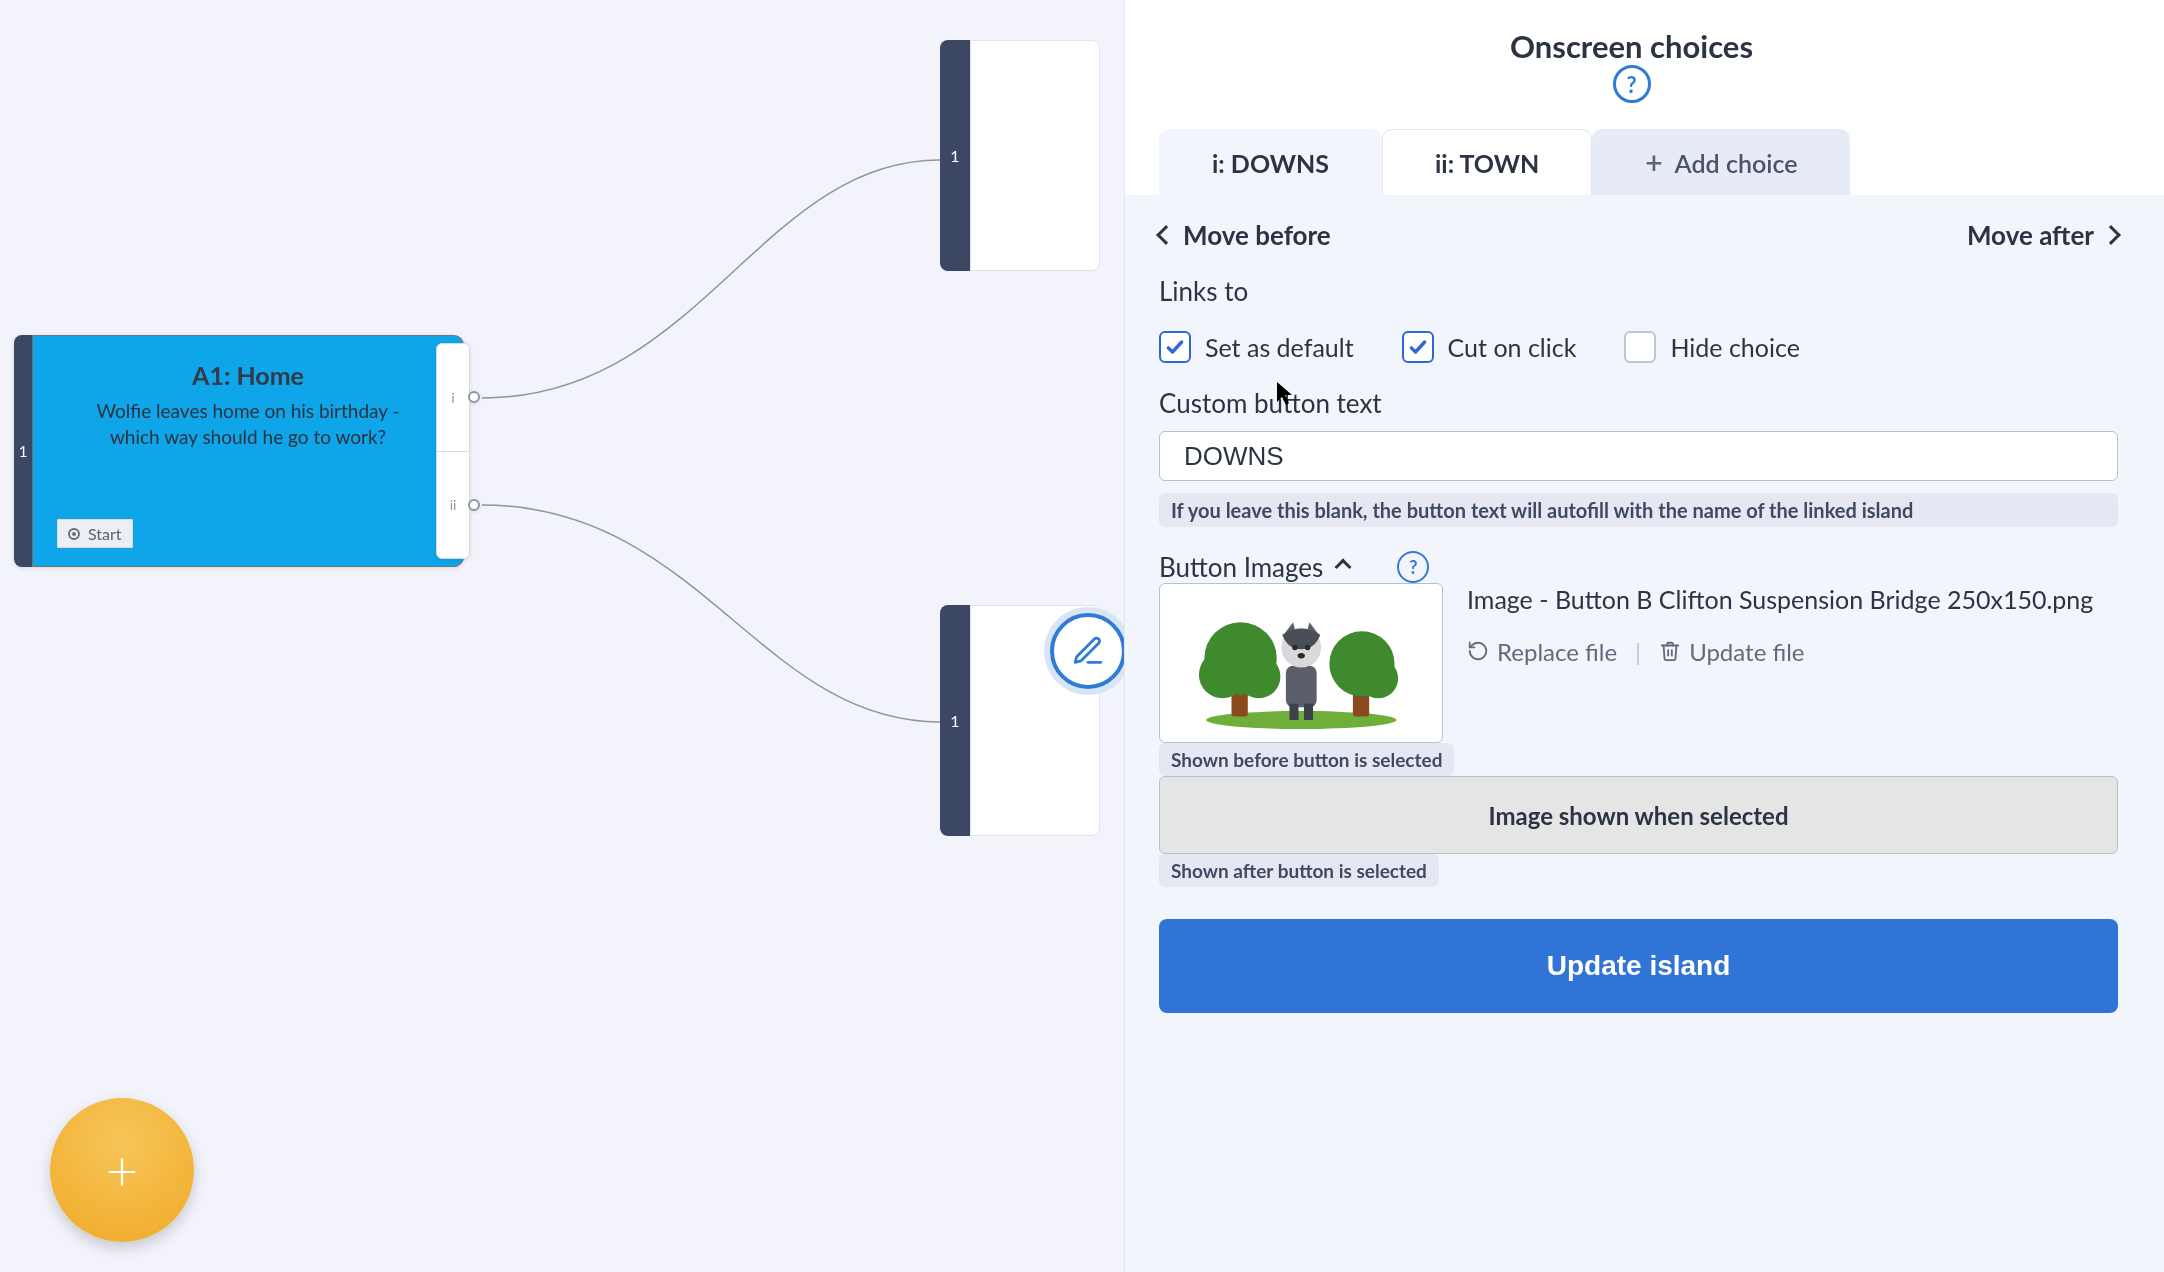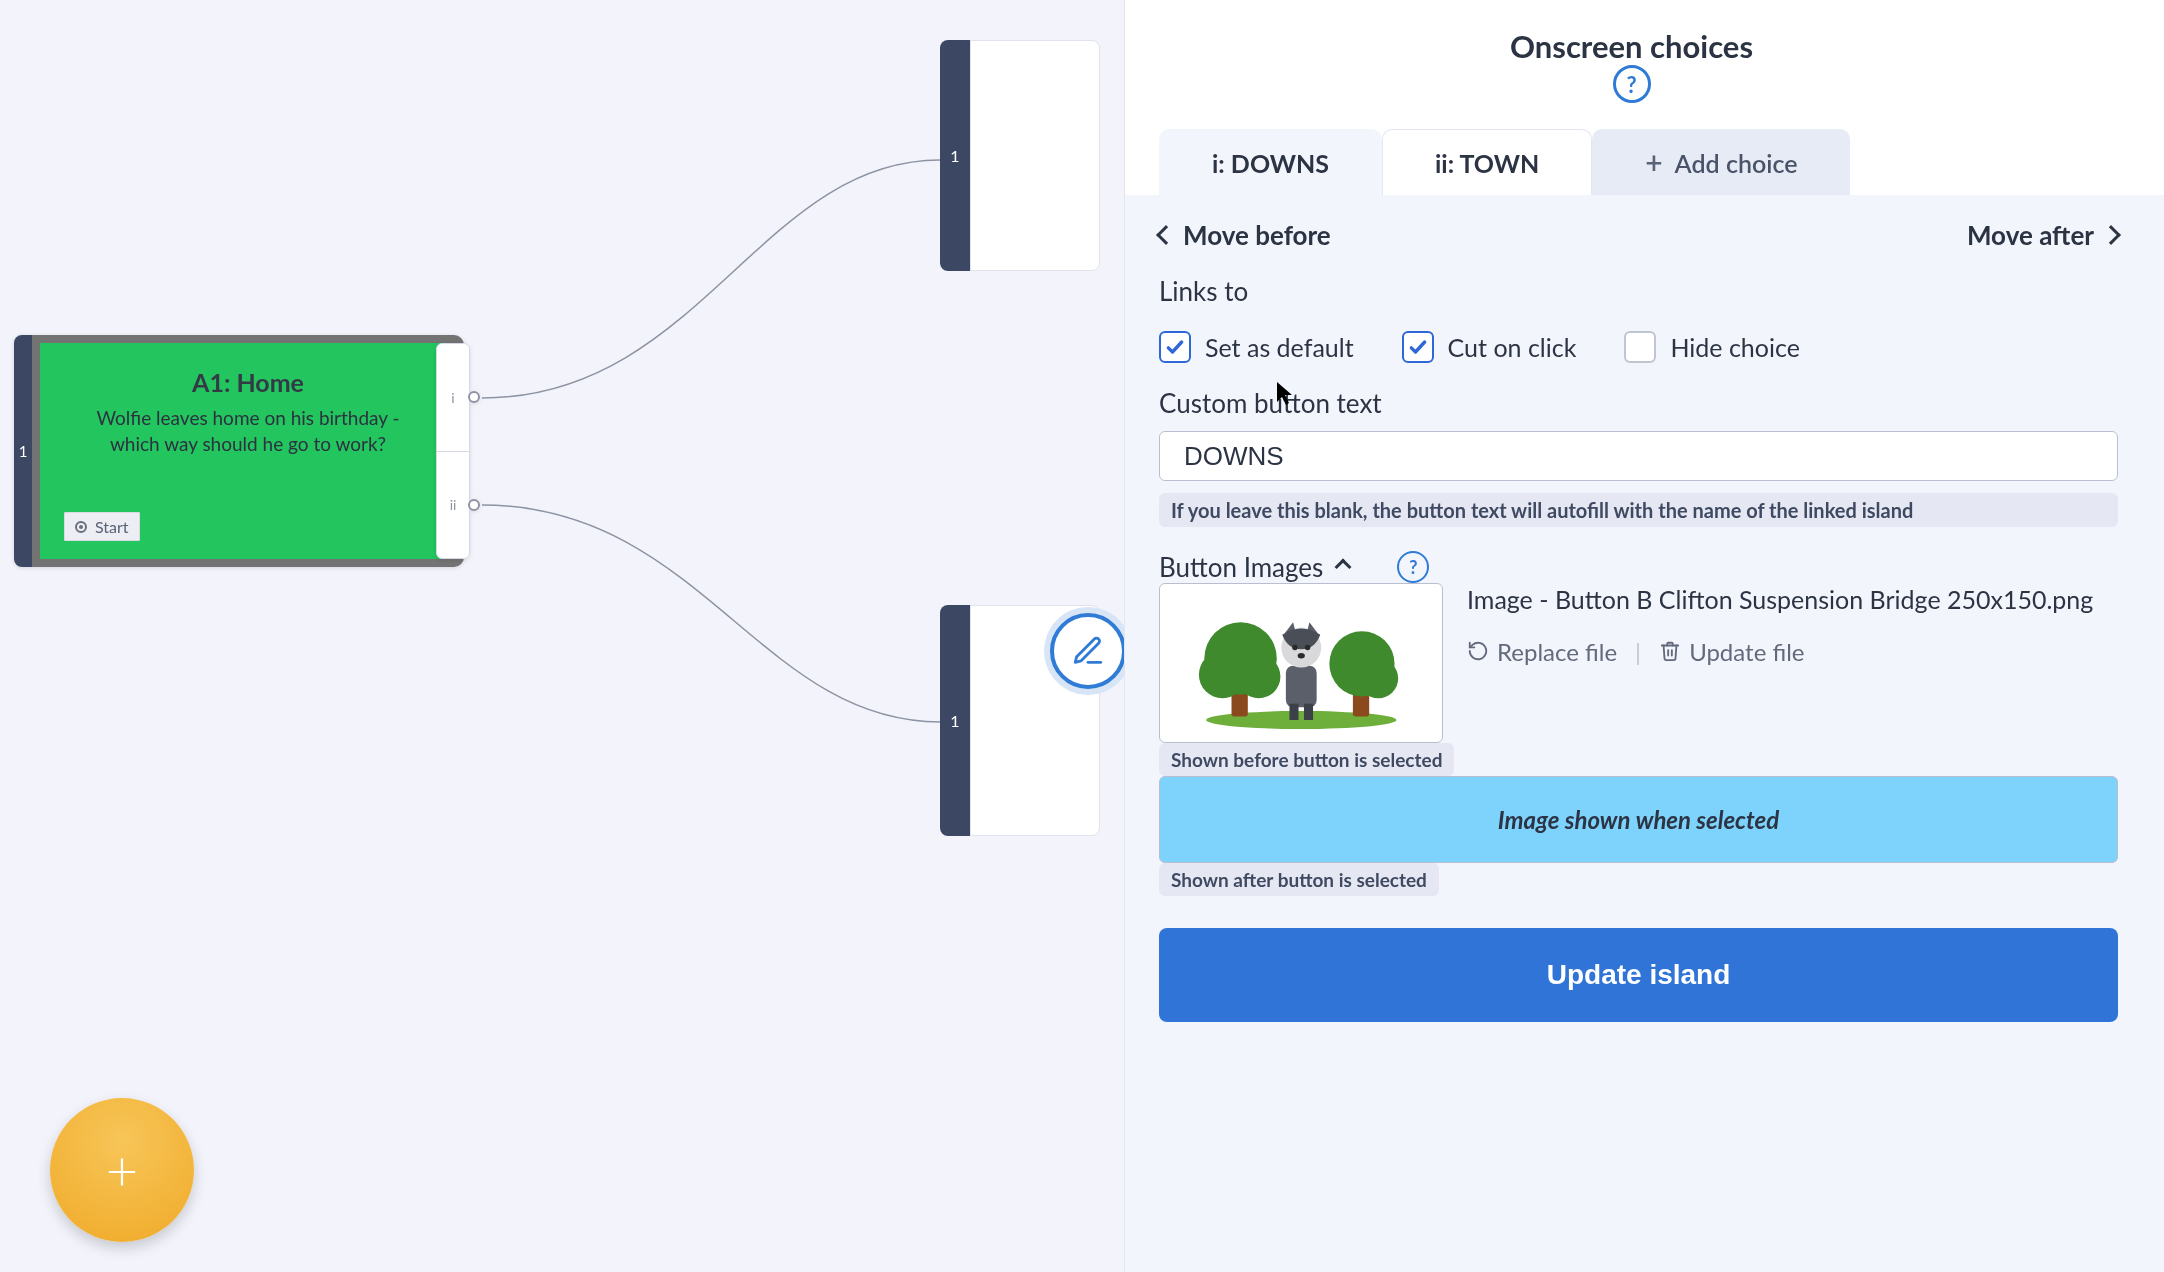--- a/index.html
+++ b/index.html
@@ -32,22 +32,22 @@
   }
   .island-strip {
     width:18px;
     background:#3b4763;
     border-radius:8px 0 0 8px;
     display:flex; align-items:center; justify-content:center;
     color:#fff; font-size:15px;
   }
   .island-body {
     flex:1;
-    background:#22c55e;
-    border:8px solid #737373;
+    background:#0ea5e9;
+    border:1px solid #737373;
     border-radius:0 10px 10px 0;
     display:flex; flex-direction:column;
     align-items:center;
     padding:24px 24px 18px;
   }
   .island-title { font-weight:700; font-size:25px; margin-bottom:8px; }
   .island-desc  { font-size:19px; text-align:center; line-height:1.35; color:#2c3240; max-width:340px; }
   .island-start {
     align-self:flex-start; margin-top:auto;
     display:flex; align-items:center; gap:8px;
@@ -218,23 +218,23 @@
     overflow:hidden;
   }
   .thumb svg{width:86%; height:86%;}
   .image-meta{flex:1;display:flex;flex-direction:column;gap:20px;}
   .image-name{font-size:25px;color:#2c3444;line-height:1.35;}
   .image-actions{display:flex;align-items:center;gap:18px;color:#626a7c;font-size:24px;}
   .image-actions .divider{color:#c3c7d2;}
   .img-action{display:flex;align-items:center;gap:8px;cursor:pointer;}
 
   .selected-box{
-    height:87px;width:100%;background:#7dd3fc;border:1px solid #b9bfce;border-radius:6px;
+    height:78px;width:100%;background:#e5e5e5;border:1px solid #b9bfce;border-radius:6px;
     display:flex;align-items:center;justify-content:center;
-    font-weight:700;font-size:24px;color:#2c3444;cursor:pointer;font-style:italic;
+    font-weight:700;font-size:24px;color:#2c3444;cursor:pointer;
   }
 
   .update-btn{
     margin-top:8px;
     height:94px;width:100%;
     background:#2f74d6;color:#fff;
     border:none;border-radius:8px;
     font-weight:700;font-size:28px;
     cursor:pointer;
   }

